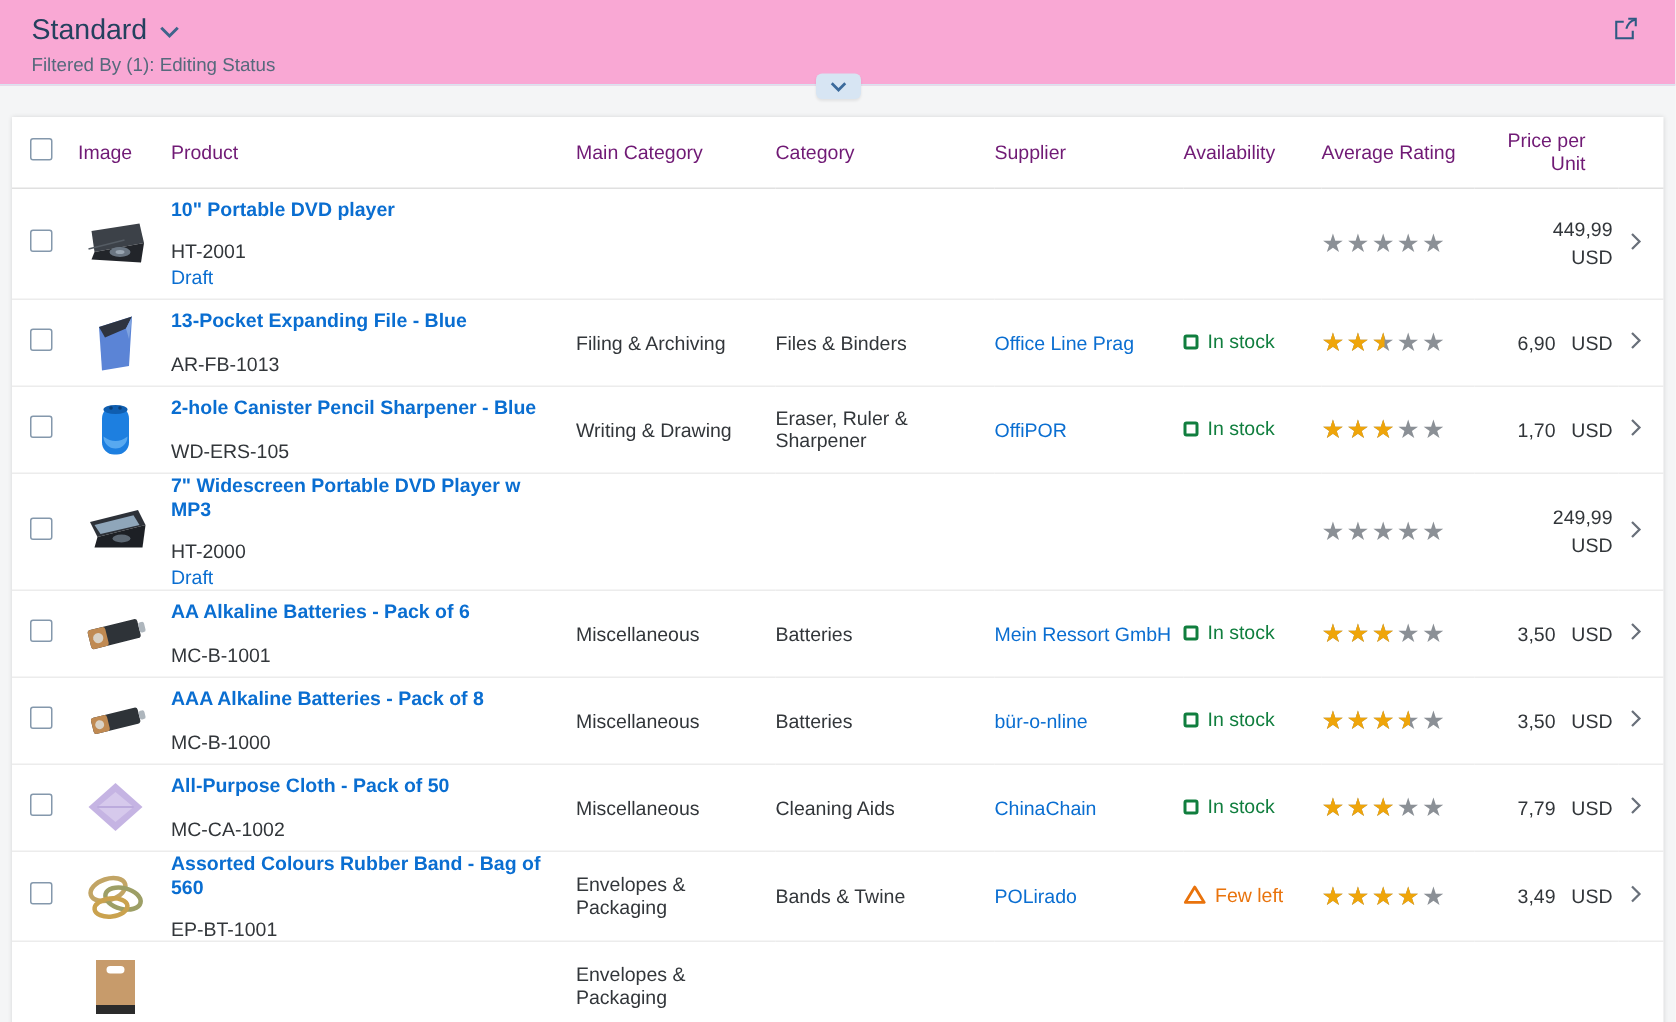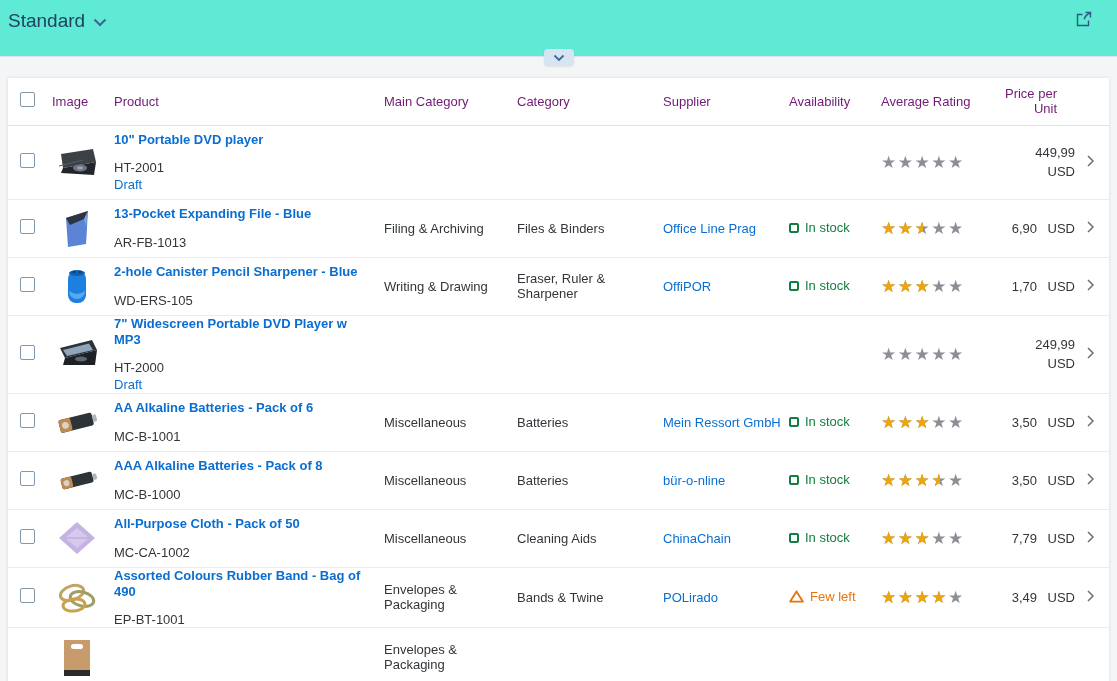--- a/index.html
+++ b/index.html
@@ -1,21 +1,21 @@
 <!DOCTYPE html>
 <html><head>
 <meta charset="utf-8">
 <style>
   * { margin:0; padding:0; box-sizing:border-box; }
   html,body { width:1117px; height:681px; overflow:hidden; background:#f4f5f6;
               font-family:"Liberation Sans", sans-serif; }
 
   
-  .filter-bar { position:relative; height:57px; background:#5eead4;
-                border-bottom:1px solid #d9e4f0; padding:10px 20px 0 8px; }
+  .filter-bar { position:relative; height:57px; background:#f9a8d4;
+                border-bottom:1px solid #d9e4f0; padding:10px 20px 0 21px; }
   .variant-row { display:flex; align-items:center; gap:8px; }
   .variant-title { font-size:19px; color:#24415e; font-weight:400; cursor:pointer; }
   .variant-caret { margin-top:2px; }
   .share-btn { position:absolute; right:24px; top:10px; cursor:pointer; }
   .filtered-by { margin-top:4px; font-size:12.5px; color:#56697c; }
   .expand-pill { position:absolute; left:50%; top:49px; transform:translateX(-50%);
                  width:30px; height:17px; background:#d7e5f3; border-radius:4px;
                  display:flex; align-items:center; justify-content:center;
                  cursor:pointer; z-index:5; box-shadow:0 1px 2px rgba(0,0,0,.08); }
 
@@ -94,20 +94,21 @@
         </svg>
     </span>
   </div>
   <div class="share-btn">
     <svg width="18" height="18" viewBox="0 0 18 18">
       <path d="M13.5 10.5v5h-11v-11h5" fill="none" stroke="#2e5a82" stroke-width="1.4"></path>
       <path d="M10.5 2.5h5v5" fill="none" stroke="#2e5a82" stroke-width="1.4"></path>
       <path d="M15 3.2 C 12 4 10 6.5 9.2 9.2" fill="none" stroke="#2e5a82" stroke-width="1.4"></path>
     </svg>
   </div>
+  <div class="filtered-by">Filtered By (1): Editing Status</div>
   <div class="expand-pill">
     <svg width="12" height="8" viewBox="0 0 12 8">
         <polyline points="1.5,1.5 6,6 10.5,1.5" fill="none" stroke="#3b6a9b" stroke-width="1.8"></polyline>
       </svg>
   </div>
 </div>
 
 <div class="card">
 
   <table>
@@ -389,21 +390,21 @@
         <td>
             <span class="thumb">
           <svg width="46" height="40" viewBox="0 0 46 40">
                 <ellipse cx="18" cy="16" rx="12" ry="7" fill="none" stroke="#c2a565" stroke-width="3" transform="rotate(-18 18 16)"></ellipse>
                 <ellipse cx="28" cy="22" rx="12" ry="7" fill="none" stroke="#9d9f66" stroke-width="3" transform="rotate(14 28 22)"></ellipse>
                 <ellipse cx="20" cy="28" rx="11" ry="6" fill="none" stroke="#caa24e" stroke-width="3" transform="rotate(-6 20 28)"></ellipse>
               </svg>
         </span>
           </td>
         <td>
-          <div class="pname">Assorted Colours Rubber Band - Bag of 490</div>
+          <div class="pname">Assorted Colours Rubber Band - Bag of 560</div>
           <div class="pid">EP-BT-1001</div>
         </td>
         <td>Envelopes &amp; Packaging</td>
         <td>Bands &amp; Twine</td>
         <td><a class="sup-link">POLirado</a></td>
         <td><span class="avail warn">
               <svg width="15" height="13" viewBox="0 0 16 14">
                 <path d="M8 1.5 L14.8 12.5 H1.2 Z" fill="none" stroke="#e9730c" stroke-width="2" stroke-linejoin="round"></path>
               </svg>
               <span>Few left</span>

